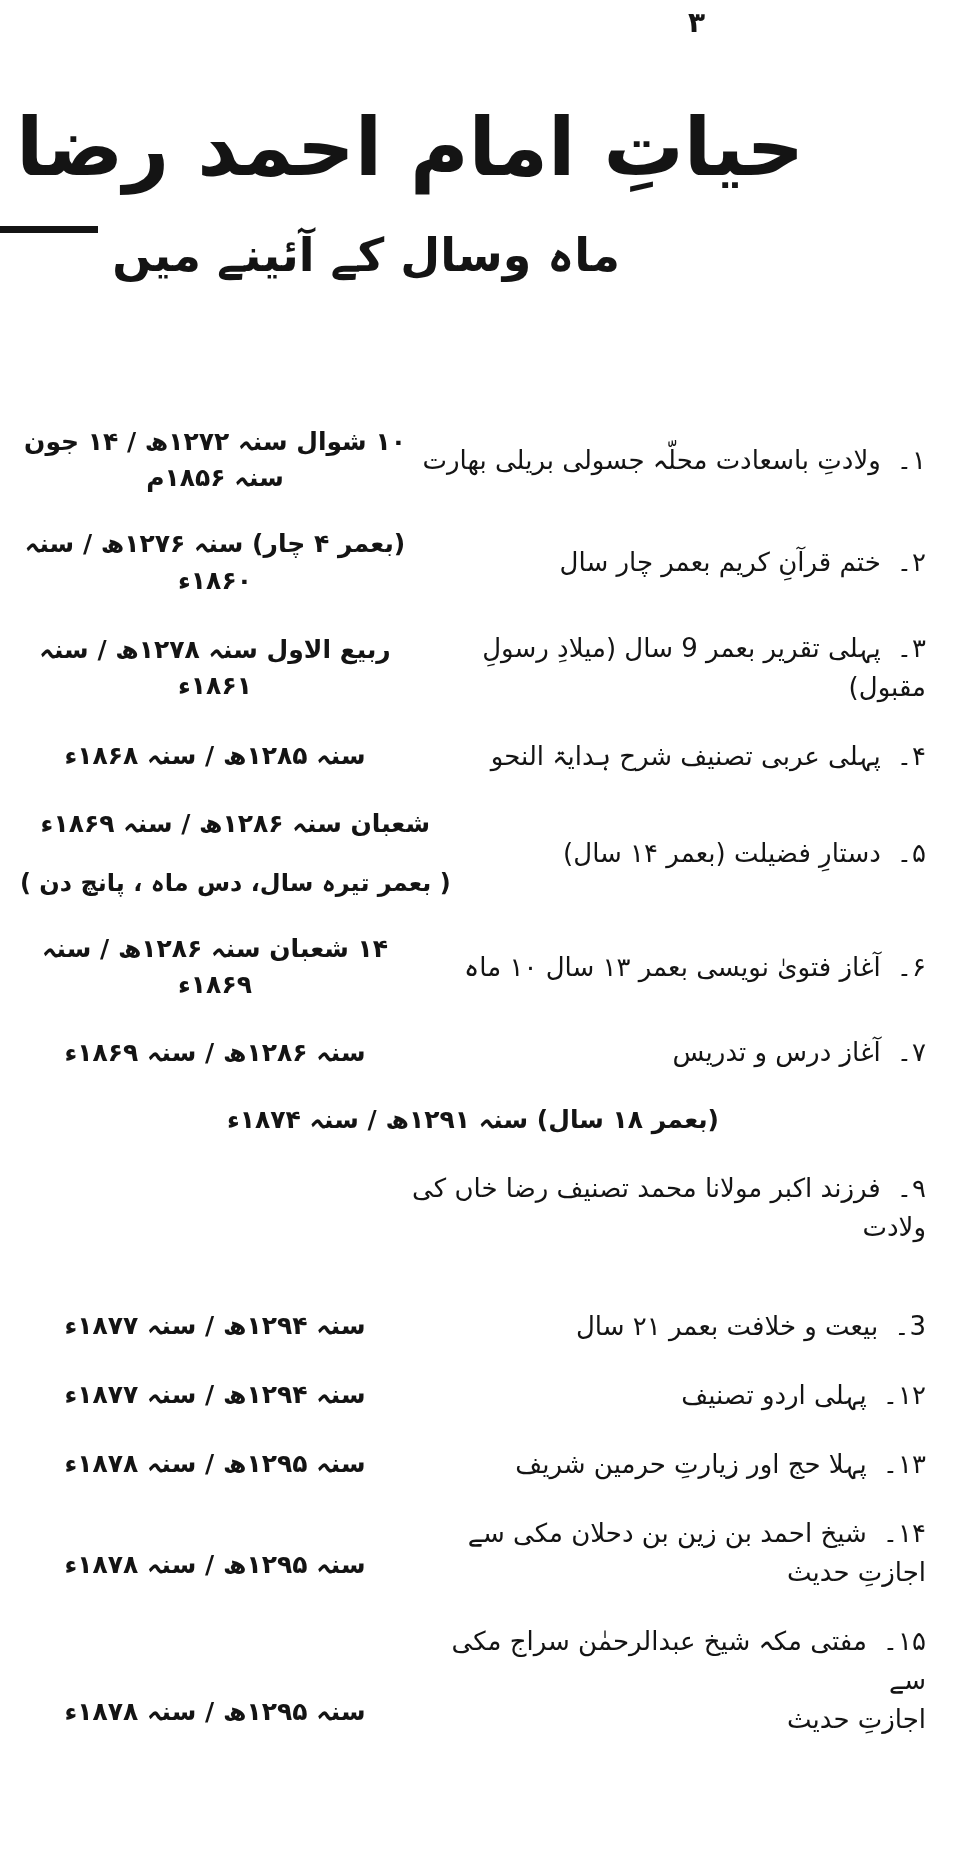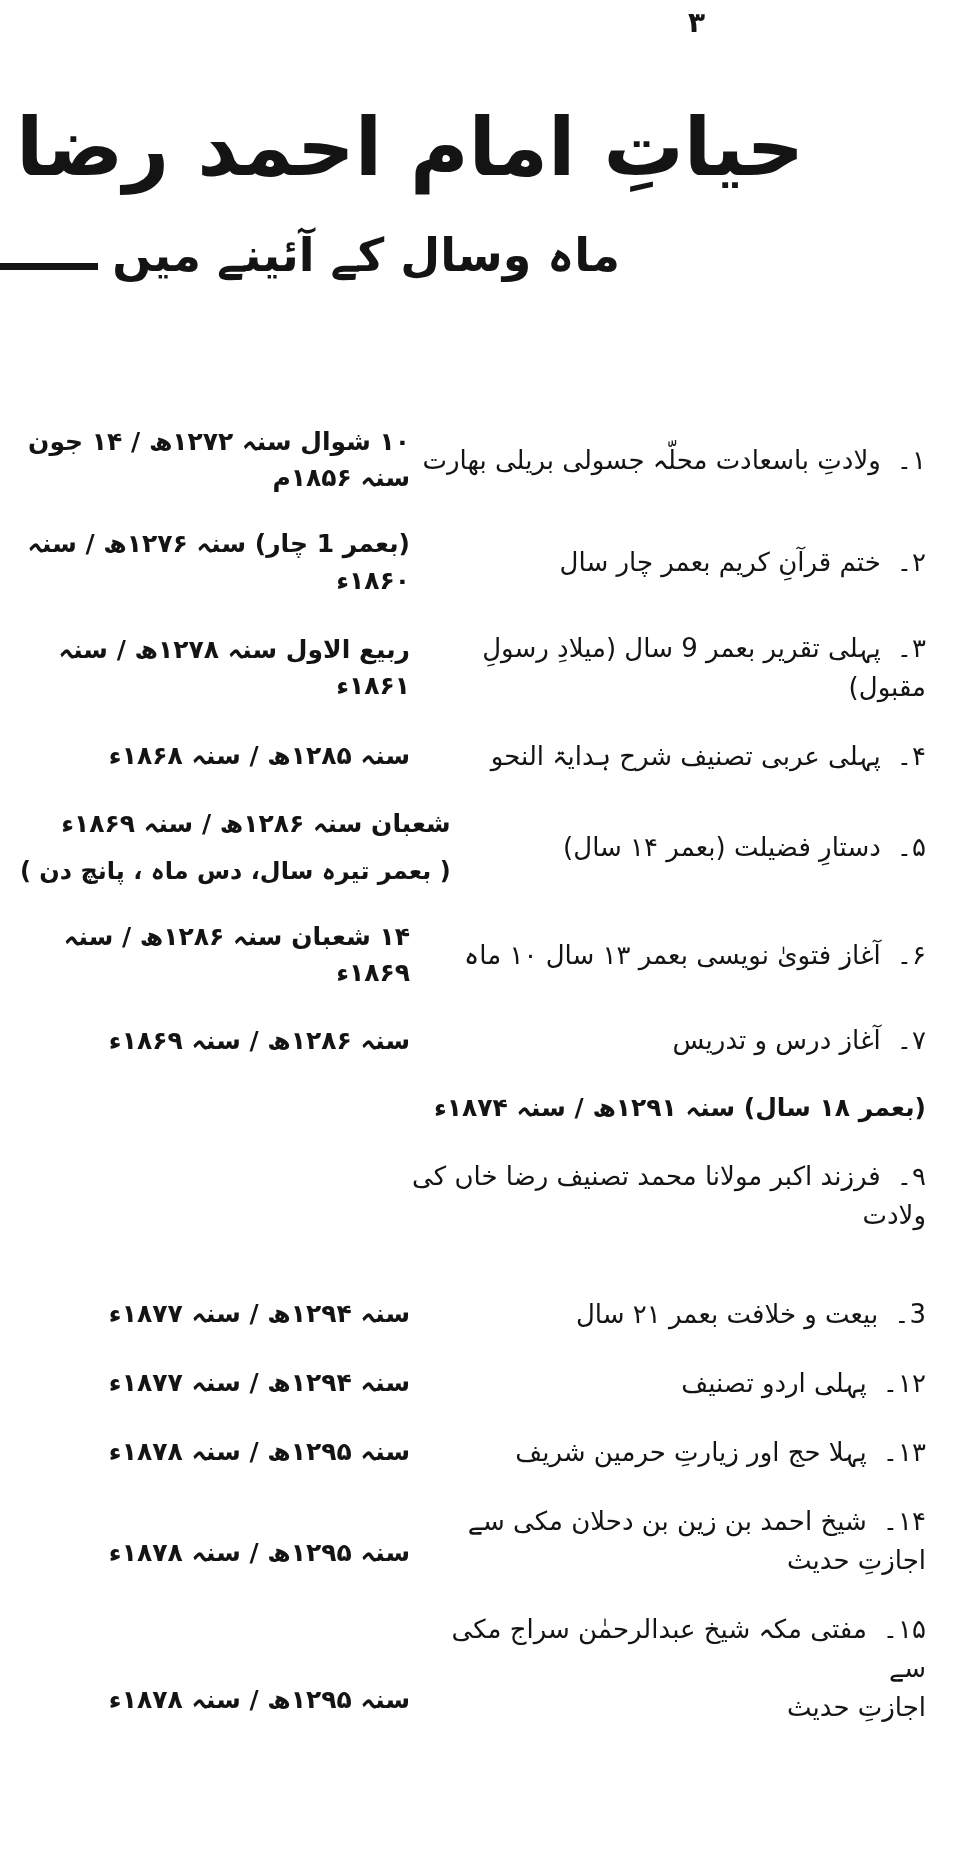--- a/index.html
+++ b/index.html
@@ -24,21 +24,21 @@
   }
   .main-title{
     margin:0;
     font-size:80px;
     line-height:1.4;
     font-weight:800;
     letter-spacing:-1px;
   }
   .subtitle-row{
     display:flex;
-    align-items:flex-end;
+    align-items:flex-start;
     margin:22px 340px 0 92px;
   }
   .subtitle{
     font-size:46px;
     font-weight:800;
     white-space:nowrap;
     line-height:1.3;
   }
   .subtitle-rule{
     flex:1;
@@ -56,29 +56,30 @@
   .entry{
     width:516px;
     font-size:26px;
     font-weight:400;
     line-height:1.5;
   }
   .num{display:inline-block;margin-left:16px;}
   .etext{white-space:pre-line;}
   .date{
     flex:1;
+    text-align:center;
     font-size:25px;
     font-weight:700;
     line-height:1.45;
     padding-left:6px;
   }
   .row--datelow .date{align-self:flex-end;margin-bottom:8px;}
   .date-note{
     display:block;
-    margin-top:12px;
+    margin-top:24px;
     font-size:24px;
     white-space:nowrap;
   }
 </style>
 </head>
 <body>
 
 <div class="page">
 
   <div class="pagenum">۳</div>
@@ -98,21 +99,21 @@
       <div class="entry">
         <span class="num">۱۔</span><span class="etext">ولادتِ باسعادت محلّہ جسولی بریلی بھارت</span>
       </div>
       <div class="date">۱۰ شوال سنہ ۱۲۷۲ھ / ۱۴ جون سنہ ۱۸۵۶م</div>
     </div>
 
     <div class="row">
       <div class="entry">
         <span class="num">۲۔</span><span class="etext">ختم قرآنِ کریم بعمر چار سال</span>
       </div>
-      <div class="date">(بعمر 1 چار) سنہ ۱۲۷۶ھ / سنہ ۱۸۶۰ء</div>
+      <div class="date">(بعمر ۴ چار) سنہ ۱۲۷۶ھ / سنہ ۱۸۶۰ء</div>
     </div>
 
     <div class="row">
       <div class="entry">
         <span class="num">۳۔</span><span class="etext">پہلی تقریر بعمر 9 سال (میلادِ رسولِ مقبول)</span>
       </div>
       <div class="date">ربیع الاول سنہ ۱۲۷۸ھ / سنہ ۱۸۶۱ء</div>
     </div>
 
     <div class="row">

